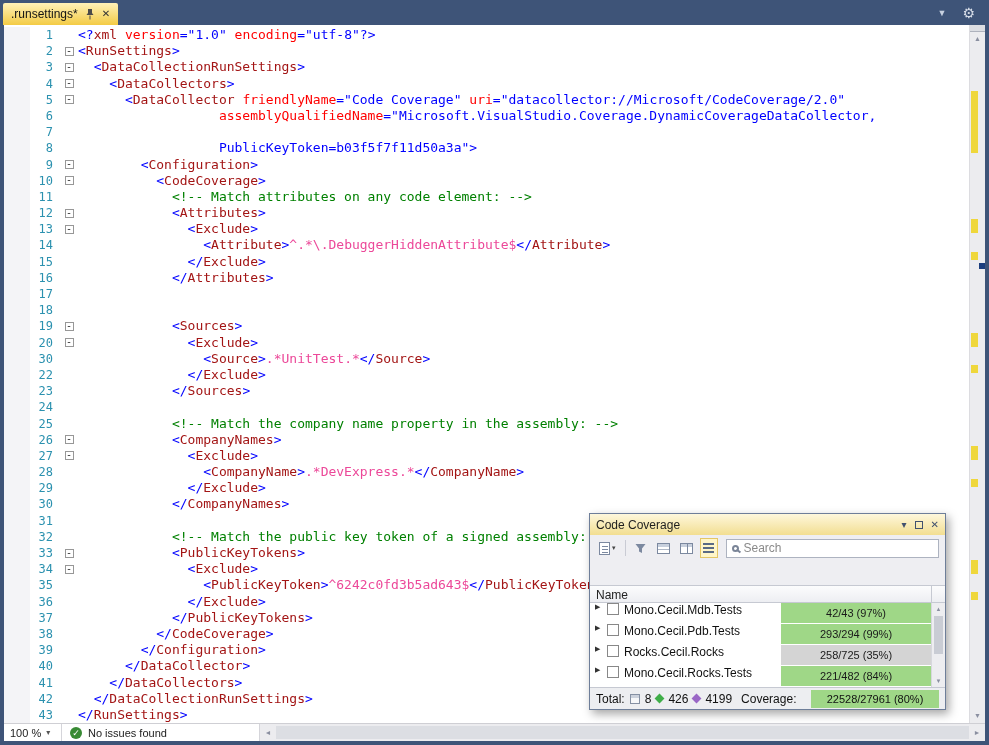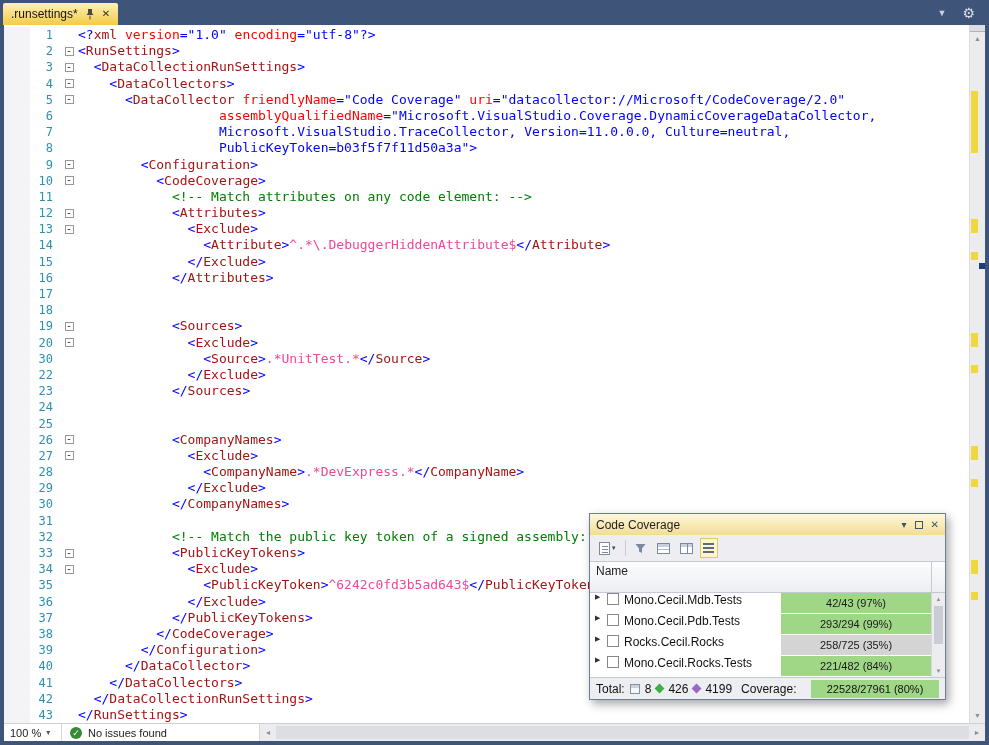--- a/index.html
+++ b/index.html
@@ -62,21 +62,21 @@
   .cc-sep{width:1px;height:16px;background:#C9CBD4;margin:0 2px;}
   .tbl-ico{width:13px;height:11px;border:1px solid #7C89A0;background:linear-gradient(#C8D0DD 3px,#FFF 3px);position:relative;}
   .tbl-ico.a::after{content:"";position:absolute;left:0;right:0;top:5px;height:1px;background:#AEB7C6;}
   .tbl-ico.b::after{content:"";position:absolute;left:6px;top:0;bottom:0;width:1px;background:#7C89A0;}
   .lines-ico{width:11px;height:10px;background:repeating-linear-gradient(to bottom,#5A6B85 0,#5A6B85 2px,transparent 2px,transparent 4px);}
   .cc-search{flex:1;height:19px;margin-left:4px;background:#FFF;border:1px solid #ADB3C0;display:flex;align-items:center;gap:5px;padding:0 5px;}
   .cc-search input{flex:1;border:0;outline:0;background:transparent;font-family:"Liberation Sans",sans-serif;font-size:12px;color:#444;min-width:0;}
   .cc-search input::placeholder{color:#8A8A8A;}
   .mag{width:7px;height:7px;border:2px solid #7B8598;border-radius:50%;position:relative;flex:none;}
   .mag::after{content:"";position:absolute;width:5px;height:2px;background:#7B8598;right:-4px;bottom:-2px;transform:rotate(40deg);}
-  .cc-header{display:flex;height:32px;background:linear-gradient(#FCFCFD,#EDEEF2);border-top:1px solid #C6C9D2;border-bottom:1px solid #C6C9D2;font-size:12px;color:#222;}
+  .cc-header{display:flex;height:18px;background:linear-gradient(#FCFCFD,#EDEEF2);border-top:1px solid #C6C9D2;border-bottom:1px solid #C6C9D2;font-size:12px;color:#222;margin-top:24px;}
   .h-name{flex:1;padding:2px 6px;}
   .h-spacer{width:14px;border-left:1px solid #C6C9D2;}
   .cc-body{display:flex;height:84px;background:#FFF;}
   .cc-list{flex:1;overflow:hidden;}
   .cc-row{height:21px;display:flex;align-items:flex-start;gap:5px;padding-left:5px;background:#FFF;}
   .cc-exp{font-size:7px;color:#333;width:7px;flex:none;}
   .cc-check{width:12px;height:12px;border:1px solid #888;background:#FFF;flex:none;}
   .cc-name{flex:1;font-size:12px;color:#111;white-space:nowrap;overflow:hidden;}
   .cc-val{width:152px;height:21px;display:flex;align-items:center;justify-content:center;font-size:11px;color:#1A1A1A;flex:none;border-left:2px solid #FFF;border-bottom:1px solid #FFF;}
   .cc-vscroll{width:14px;background:#EDEDF0;position:relative;flex:none;border-left:1px solid #D7D8DD;}
@@ -155,21 +155,21 @@
         <div class="ed-row">
           <span class="bp-margin"></span>
           <span class="lnum">6</span>
           <span class="fold-margin"></span>
           <span class="code-text"><span class="tk-t">                  </span><span class="tk-a">assemblyQualifiedName</span><span class="tk-v">="Microsoft.VisualStudio.Coverage.DynamicCoverageDataCollector,</span></span>
         </div>
         <div class="ed-row">
           <span class="bp-margin"></span>
           <span class="lnum">7</span>
           <span class="fold-margin"></span>
-          <span class="code-text"><span class="tk-t">                  </span><span class="tk-v">Microsoft.VisualStudio.TraceCollector, Version=11.0.0.0, Culture=neutral,</span></span>
+          <span class="code-text"><span class="tk-t">                  </span></span>
         </div>
         <div class="ed-row">
           <span class="bp-margin"></span>
           <span class="lnum">8</span>
           <span class="fold-margin"></span>
           <span class="code-text"><span class="tk-t">                  </span><span class="tk-v">PublicKeyToken=b03f5f7f11d50a3a"</span><span class="tk-d">&gt;</span></span>
         </div>
         <div class="ed-row">
           <span class="bp-margin"></span>
           <span class="lnum">9</span>
@@ -274,20 +274,21 @@
         <div class="ed-row">
           <span class="bp-margin"></span>
           <span class="lnum">24</span>
           <span class="fold-margin"></span>
           <span class="code-text"></span>
         </div>
         <div class="ed-row">
           <span class="bp-margin"></span>
           <span class="lnum">25</span>
           <span class="fold-margin"></span>
+          <span class="code-text"><span class="tk-t">            </span><span class="tk-c">&lt;!-- Match the company name property in the assembly: --&gt;</span></span>
         </div>
         <div class="ed-row">
           <span class="bp-margin"></span>
           <span class="lnum">26</span>
           <span class="fold-margin">
             <span class="foldbox">-</span>
           </span>
           <span class="code-text"><span class="tk-t">            </span><span class="tk-d">&lt;</span><span class="tk-e">CompanyNames</span><span class="tk-d">&gt;</span></span>
         </div>
         <div class="ed-row">
@@ -439,20 +440,24 @@
       </span>
       <span class="cc-btn">
           <span class="tbl-ico a"></span>
         </span>
       <span class="cc-btn">
           <span class="tbl-ico b"></span>
         </span>
       <span class="cc-btn sel">
           <span class="lines-ico"></span>
         </span>
+      <span class="cc-search">
+        <span class="mag"></span>
+        <input placeholder="Search" style="">
+      </span>
     </div>
     <div class="cc-header">
       <span class="h-name">Name</span>
       <span class="h-spacer"></span>
     </div>
     <div class="cc-body">
       <div class="cc-list">
           <div class="cc-row">
             <span class="cc-exp">▶</span>
             <span class="cc-check"></span>

